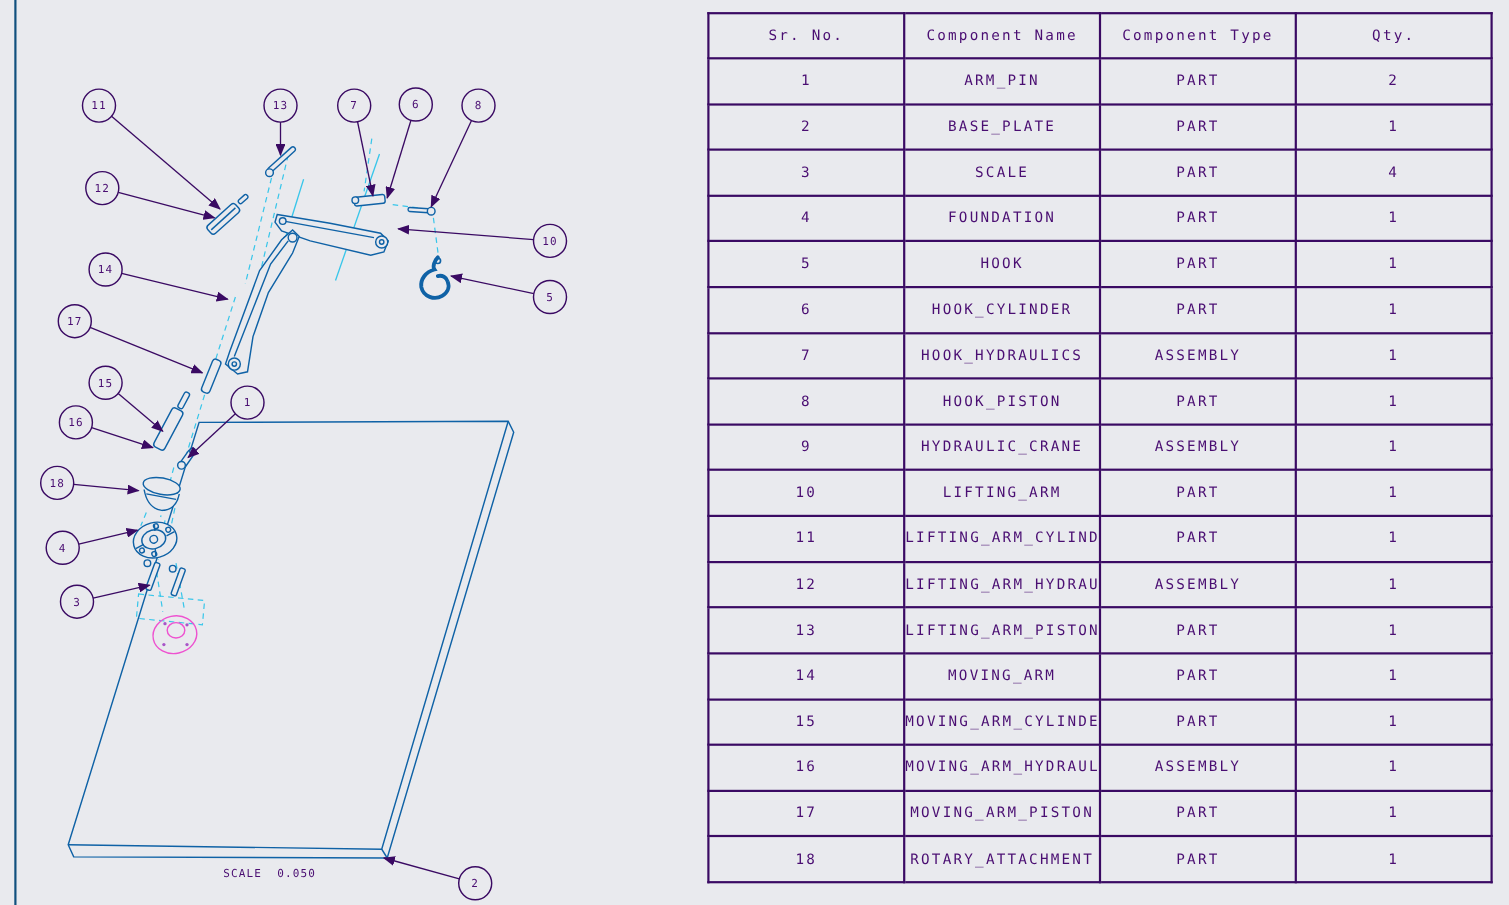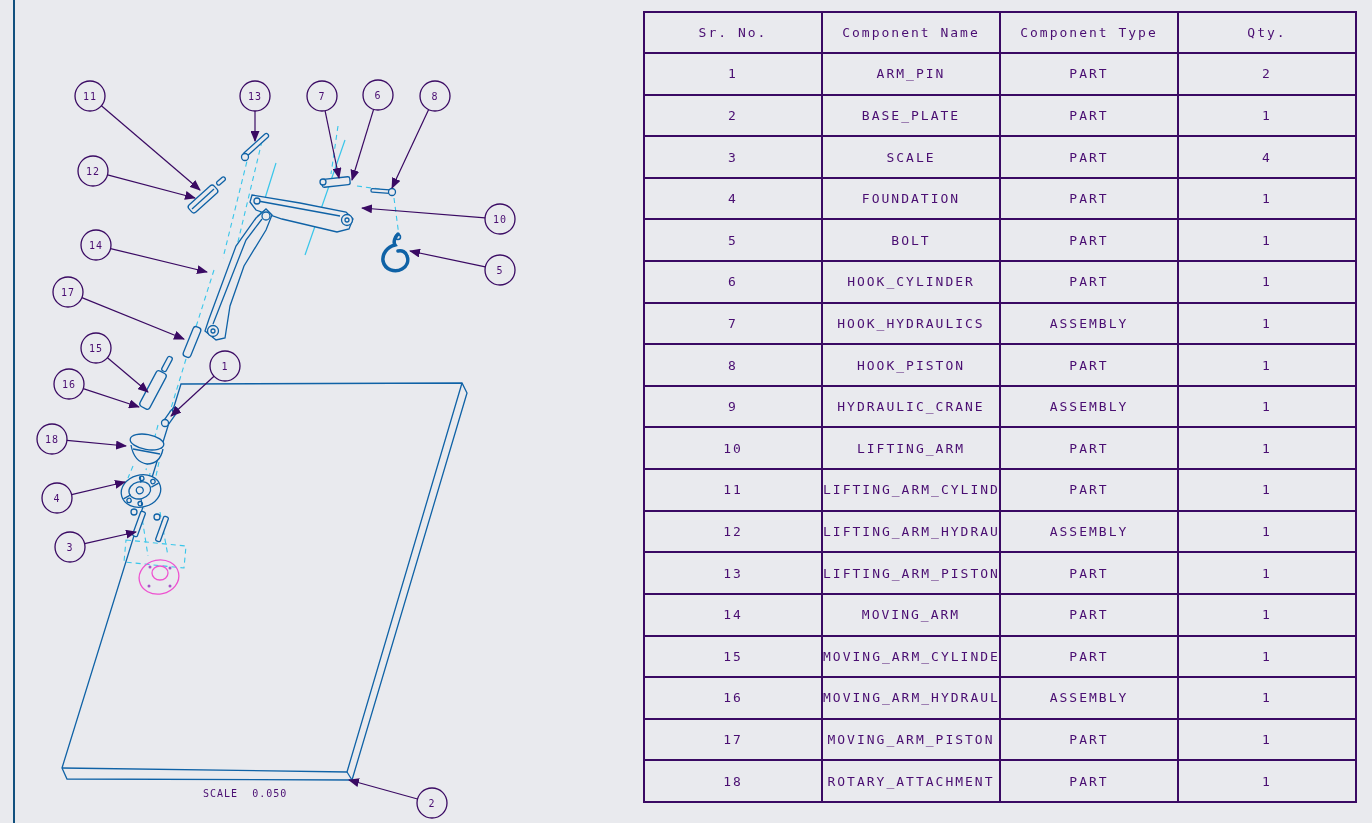--- a/index.html
+++ b/index.html
@@ -288,21 +288,21 @@
             <td>4</td>
           </tr>
           <tr>
             <td>4</td>
             <td>FOUNDATION</td>
             <td>PART</td>
             <td>1</td>
           </tr>
           <tr>
             <td>5</td>
-            <td>BOLT</td>
+            <td>HOOK</td>
             <td>PART</td>
             <td>1</td>
           </tr>
           <tr>
             <td>6</td>
             <td>HOOK_CYLINDER</td>
             <td>PART</td>
             <td>1</td>
           </tr>
           <tr>

